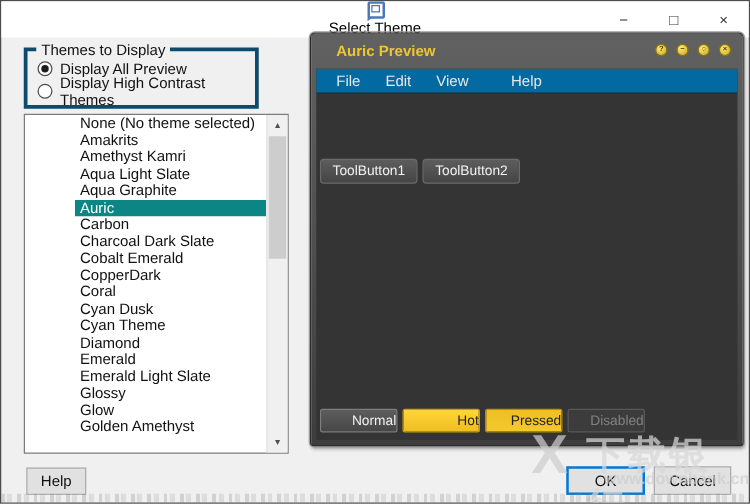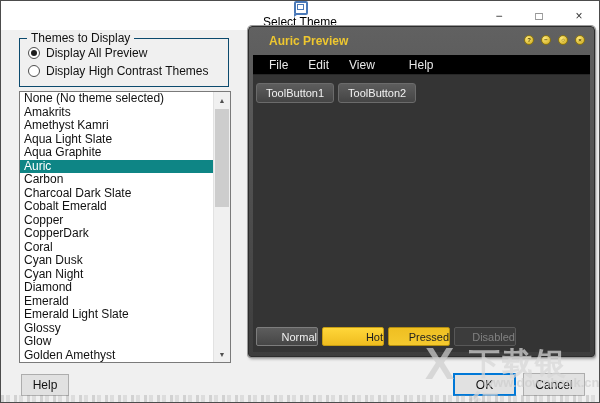--- a/index.html
+++ b/index.html
@@ -11,54 +11,54 @@
   }
   
   .titlebar{position:absolute;left:0;top:0;right:0;height:29px;background:#ffffff;display:flex;align-items:center;flex-direction:column;}
   .app-icon{width:14px;height:14px;border:2px solid #4a79b8;border-radius:2px;margin:0 9px 0 10px;position:relative;background:#fff;}
   .app-icon::before{content:"";position:absolute;left:1px;top:1px;width:5px;height:4px;border:1px solid #4a79b8;}
   .app-icon::after{content:"";position:absolute;left:-2px;bottom:-4px;border-left:4px solid #4a79b8;border-bottom:3px solid transparent;}
   .win-title{font-size:12px;color:#000;}
   .caption-btns{position:absolute;right:0;top:0;height:29px;display:flex;}
   .cap-btn{width:40px;height:29px;display:flex;align-items:center;justify-content:center;color:#333;font-size:12px;cursor:default;}
   
-  .groupbox{position:absolute;left:18px;top:37px;width:210px;height:49px;border:1px solid #0c4a6e;background:#f0f0f0;}
+  .groupbox{position:absolute;left:18px;top:37px;width:188px;height:49px;border:3px solid #0c4a6e;background:#f0f0f0;}
   .groupbox-label{position:absolute;top:-8px;left:7px;background:#f0f0f0;padding:0 4px;font-size:12px;}
   .radio-rows{position:absolute;left:8px;top:5px;right:4px;}
   .radio-row{display:flex;align-items:center;height:18px;gap:6px;}
   .radio{width:12px;height:12px;min-width:12px;border:1px solid #4e4e4e;border-radius:50%;background:#fff;position:relative;}
   .radio-row.selected .radio::after{content:"";position:absolute;inset:2px;border-radius:50%;background:#1e1e1e;}
   
   .listbox{position:absolute;left:18px;top:90px;width:212px;height:272px;background:#fff;border:1px solid #7a7a7a;}
-  .list-rows{position:absolute;left:0;top:0;bottom:0;right:17px;overflow:hidden;}
+  .list-rows{position:absolute;left:0;top:0;bottom:0;right:17px;overflow:hidden;padding-left:40px;}
   .list-row{height:13.5px;line-height:13.5px;padding-left:4px;white-space:nowrap;font-size:12px;}
   .list-row.selected{background:#0e8585;color:#fff;}
   .scrollbar{position:absolute;top:0;bottom:0;right:0;width:17px;background:#f0f0f0;border-left:1px solid #e2e2e2;}
   .sb-btn{position:absolute;left:0;width:16px;height:16px;display:flex;align-items:center;justify-content:center;font-size:7px;color:#505050;}
   .sb-up{top:0;}
   .sb-down{bottom:0;}
   .sb-thumb{position:absolute;left:1px;top:17px;width:14px;height:98px;background:#cdcdcd;}
   
   .preview{position:absolute;left:247px;top:25px;width:347px;height:331px;
     background:linear-gradient(#616161,#3d3d3d);border:1px solid #2c2c2c;border-radius:4px 4px 3px 3px;
     box-shadow:0 0 0 1px #9a9a9a,1px 2px 3px rgba(0,0,0,.35);}
   .pv-titlebar{position:absolute;left:0;top:0;right:0;height:27px;display:flex;align-items:center;}
   .pv-title{margin-left:20px;font-size:12px;font-weight:bold;color:#eec72f;}
   .pv-winbtns{position:absolute;right:9px;top:8px;display:flex;gap:7px;}
   .pv-circle{width:10px;height:10px;border-radius:50%;border:1px solid #8a7410;
     background:radial-gradient(circle at 35% 30%,#ffe97a,#caa617);
     display:flex;align-items:center;justify-content:center;font-size:6px;line-height:1;color:#4c3e00;font-weight:bold;}
   .pv-inner{position:absolute;left:4px;top:28px;right:4px;bottom:4px;background:#343434;overflow:hidden;}
-  .pv-menubar{height:20px;background:#000000;border-bottom:1px solid #272727;display:flex;align-items:center;padding-left:6px;color:#e8e8e8;}
+  .pv-menubar{height:20px;background:#0369a1;border-bottom:1px solid #272727;display:flex;align-items:center;padding-left:6px;color:#e8e8e8;}
   .pv-menu-item{padding:0 10px;font-size:12px;}
   .pv-menu-item:last-child{margin-left:14px;}
   .pv-toolbar{display:flex;gap:4px;margin:8px 0 0 3px;}
   .tool-btn{height:20px;padding:0 9px;font-size:11px;color:#f2f2f2;
     background:linear-gradient(#5d5d5d,#454545);border:1px solid #6b6b6b;border-radius:3px;
-    display:flex;align-items:center;}
+    display:flex;align-items:center;margin-top:44px;}
   .pv-statebtns{position:absolute;left:3px;bottom:6px;display:flex;gap:4px;}
   .state-btn{width:62px;height:19px;font-size:11px;display:flex;align-items:center;justify-content:flex-end;border-radius:2px;}
   .state-btn.st-normal{background:linear-gradient(#5d5d5d,#464646);border:1px solid #7d7d7d;color:#f0f0f0;}
   .state-btn.st-hot{background:linear-gradient(#ffd63a,#efbd1f);border:1px solid #c79e14;color:#1f1f1f;}
   .state-btn.st-pressed{background:linear-gradient(#efbf22,#f4c92e);border:1px solid #b38e10;color:#1f1f1f;}
   .state-btn.st-disabled{background:#3c3c3c;border:1px solid #585858;color:#818181;}
   
   .btn{position:absolute;height:22px;background:#e1e1e1;border:1px solid #adadad;
     display:flex;align-items:center;justify-content:center;font-size:12px;color:#111;}
   .btn-help{left:20px;top:373px;width:48px;}
@@ -146,38 +146,35 @@
         </div>
 
         <div class="list-row">
           <span>Charcoal Dark Slate</span>
         </div>
 
         <div class="list-row">
           <span>Cobalt Emerald</span>
         </div>
 
-        <div class="list-row">
-          <span>Copper</span>
-        </div>
 
         <div class="list-row">
           <span>CopperDark</span>
         </div>
 
         <div class="list-row">
           <span>Coral</span>
         </div>
 
         <div class="list-row">
           <span>Cyan Dusk</span>
         </div>
 
         <div class="list-row">
-          <span>Cyan Night</span>
+          <span>Cyan Theme</span>
         </div>
 
         <div class="list-row">
           <span>Diamond</span>
         </div>
 
         <div class="list-row">
           <span>Emerald</span>
         </div>
 

